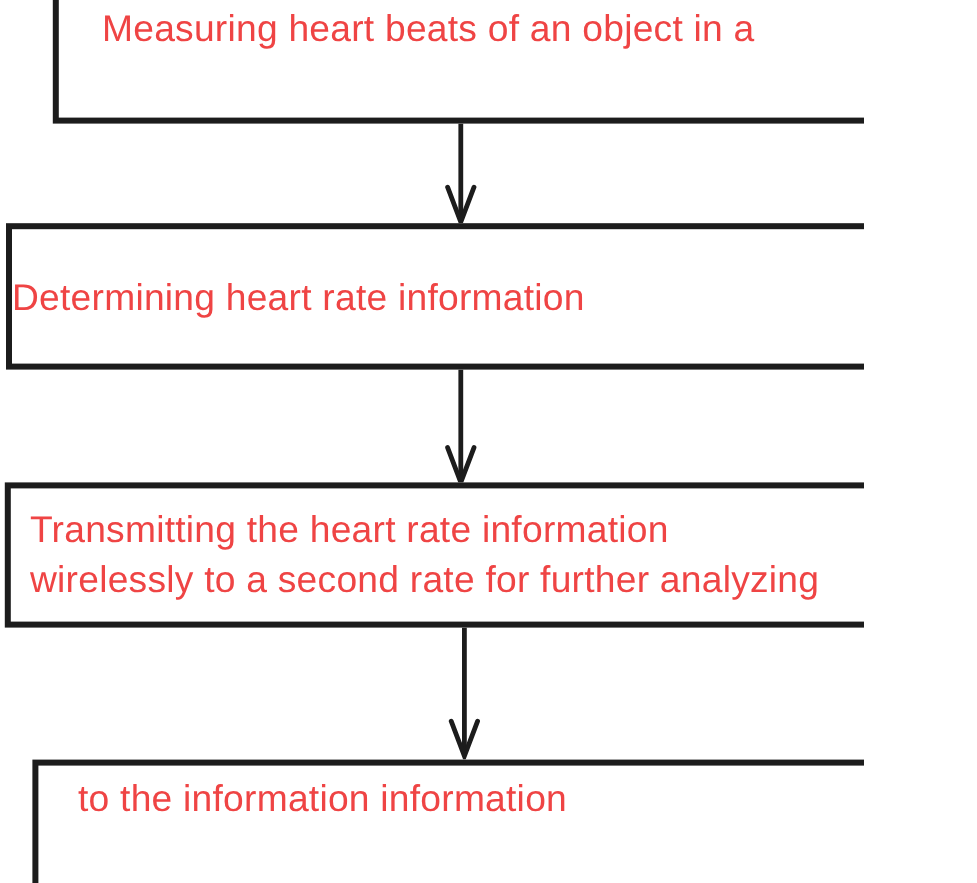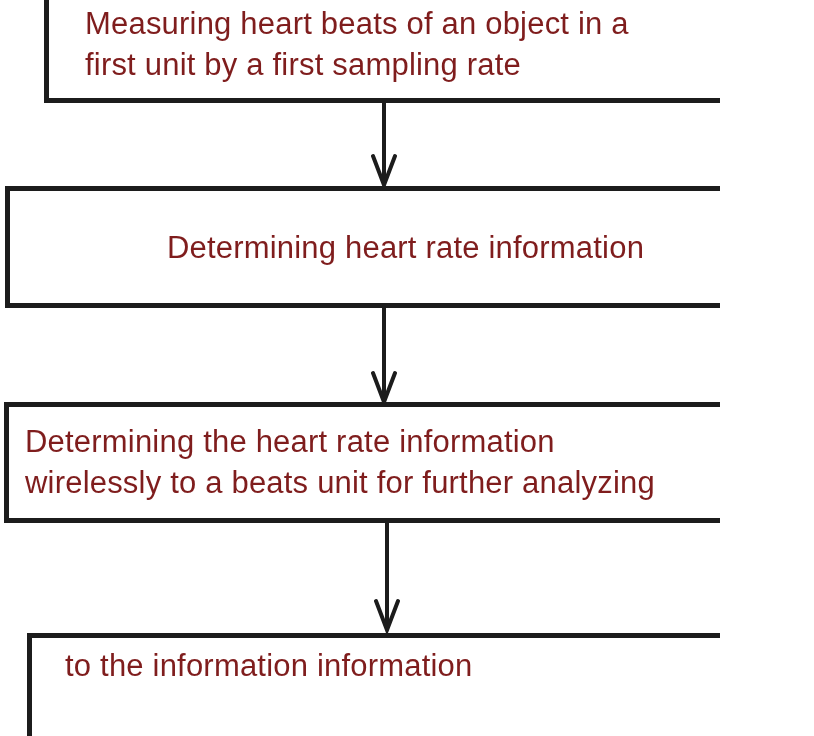--- a/index.html
+++ b/index.html
@@ -7,21 +7,21 @@
     padding: 0;
     background: #ffffff;
   }
   #figure {
     position: relative;
     width: 720px;
     height: 736px;
     overflow: hidden;
     background: #ffffff;
     font-family: "Liberation Sans", "DejaVu Sans", sans-serif;
-    color: #7f1d1d;
+    color: #ef4444;
   }
   .flow-box {
     position: absolute;
     box-sizing: border-box;
     border: 5px solid #1c1c1c;
     background: #ffffff;
     font-size: 31px;
     line-height: 41px;
     letter-spacing: 0.2px;
   }
@@ -36,21 +36,20 @@
     height: 119px;
     padding: 14px 10px 0 36px;
   }
   #box-2 {
     left: 5px;
     top: 186px;
     width: 801px;
     height: 122px;
     display: flex;
     align-items: center;
-    justify-content: center;
     text-align: center;
   }
   #box-3 {
     left: 4px;
     top: 402px;
     width: 806px;
     height: 121px;
     padding: 14px 8px 0 16px;
   }
   #box-4 {
@@ -68,40 +67,39 @@
   #arrow-2 { left: 368px; top: 308px; }
   #arrow-3 { left: 371px; top: 523px; }
 </style>
 </head>
 <body>
 
 <div id="figure">
 
   <div id="box-1" class="flow-box">
     <span class="line">Measuring heart beats of an object in a</span>
-    <span class="line">first unit by a first sampling rate</span>
   </div>
 
   <svg id="arrow-1" class="flow-arrow" width="32" height="85" viewBox="0 0 32 85" xmlns="http://www.w3.org/2000/svg">
     <line x1="16" y1="0" x2="16" y2="80" stroke="#1c1c1c" stroke-width="4"></line>
     <polyline points="5,53 16,82 27,53" fill="none" stroke="#1c1c1c" stroke-width="4" stroke-linecap="round"></polyline>
   </svg>
 
   <div id="box-2" class="flow-box">
     <span class="line">Determining heart rate information</span>
   </div>
 
   <svg id="arrow-2" class="flow-arrow" width="32" height="97" viewBox="0 0 32 97" xmlns="http://www.w3.org/2000/svg">
     <line x1="16" y1="0" x2="16" y2="92" stroke="#1c1c1c" stroke-width="4"></line>
     <polyline points="5,65 16,94 27,65" fill="none" stroke="#1c1c1c" stroke-width="4" stroke-linecap="round"></polyline>
   </svg>
 
   <div id="box-3" class="flow-box">
-    <span class="line">Determining the heart rate information</span>
-    <span class="line">wirelessly to a beats unit for further analyzing</span>
+    <span class="line">Transmitting the heart rate information</span>
+    <span class="line">wirelessly to a second rate for further analyzing</span>
   </div>
 
   <svg id="arrow-3" class="flow-arrow" width="32" height="110" viewBox="0 0 32 110" xmlns="http://www.w3.org/2000/svg">
     <line x1="16" y1="0" x2="16" y2="105" stroke="#1c1c1c" stroke-width="4"></line>
     <polyline points="5,78 16,107 27,78" fill="none" stroke="#1c1c1c" stroke-width="4" stroke-linecap="round"></polyline>
   </svg>
 
   <div id="box-4" class="flow-box">
     <span class="line">to the information information</span>
   </div>

